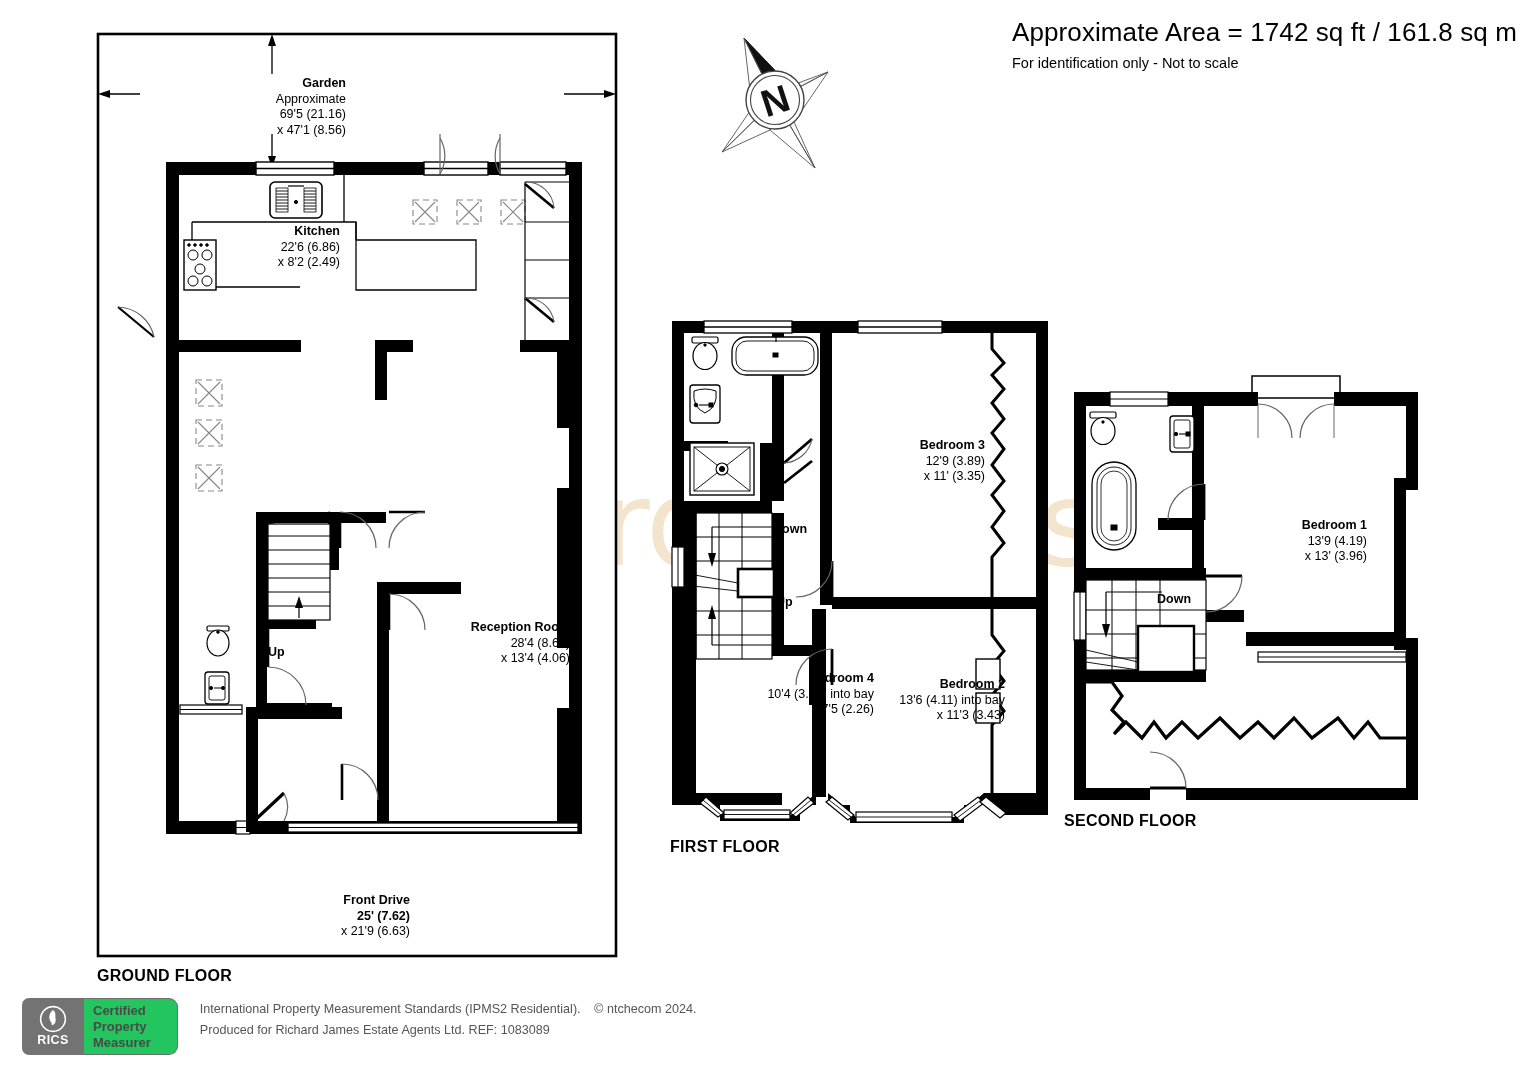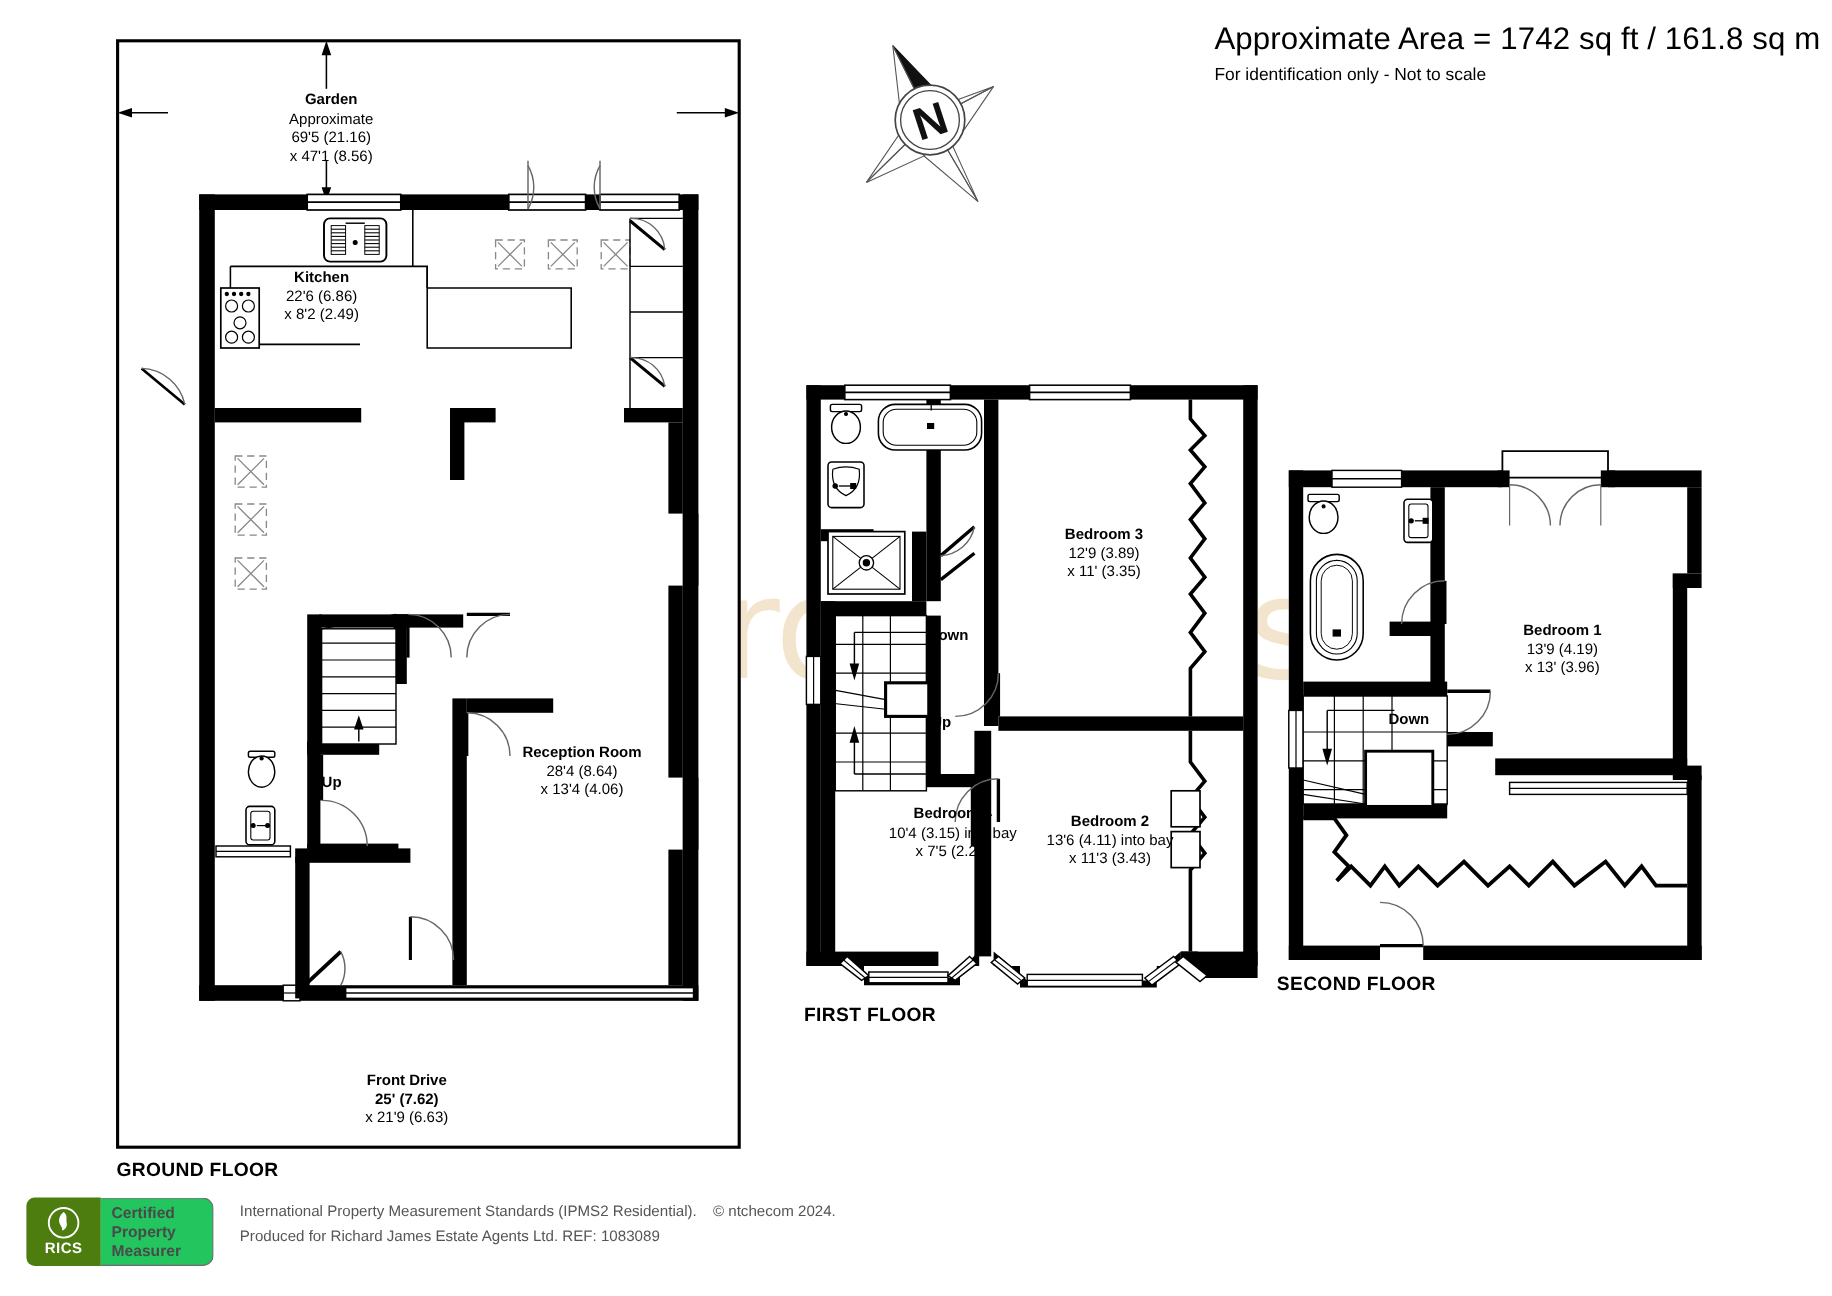--- a/index.html
+++ b/index.html
@@ -23,34 +23,34 @@
     font-size:118px;font-weight:400;letter-spacing:-2px;
     color:#f3e4cd;white-space:nowrap;z-index:1;
     font-family:"DejaVu Sans", sans-serif;
   }
 
   
   svg{display:block;overflow:visible;}
   .plan{position:absolute;z-index:3;}
 
   
-  .lbl{position:absolute;z-index:6;text-align:center;line-height:1.25;white-space:nowrap;}
+  .lbl{position:absolute;z-index:6;text-align:right;line-height:1.25;white-space:nowrap;}
   .lbl .t{font-size:12.5px;font-weight:bold;}
   .lbl .d{font-size:12.5px;font-weight:normal;}
   .lbl .db{font-size:12.5px;font-weight:bold;}
   .tiny-b{position:absolute;z-index:6;font-size:12.5px;font-weight:bold;white-space:nowrap;}
   .floorlabel{position:absolute;z-index:6;font-size:16px;font-weight:bold;letter-spacing:.3px;white-space:nowrap;}
 
   
   #compass{position:absolute;left:716px;top:30px;width:118px;height:145px;z-index:5;}
 
   
   #footer{position:absolute;left:22px;top:998px;display:flex;align-items:flex-start;z-index:6;}
   #rics-badge{display:flex;align-items:stretch;height:57px;}
-  #rics-mark{width:62px;background:#4d7c0f;display:flex;flex-direction:column;align-items:center;justify-content:center;
+  #rics-mark{width:62px;background:#737373;display:flex;flex-direction:column;align-items:center;justify-content:center;
              border-top-left-radius:7px;border-bottom-left-radius:7px;}
   #rics-lion{width:26px;height:26px;}
   #rics-word{color:#fff;font-size:12.5px;font-weight:bold;letter-spacing:.4px;margin-top:1px;}
   #rics-cert{border:1.6px solid #6e6e6e;border-left:none;border-top-right-radius:9px;border-bottom-right-radius:9px;
              padding:5px 26px 4px 9px;display:flex;flex-direction:column;justify-content:center;background:#22c55e;}
   #rics-cert div{font-size:13px;font-weight:bold;color:#4a4a4a;line-height:1.22;}
   #footer-text{margin-left:22px;padding-top:3px;}
   #footer-text p{margin:0 0 3px 0;font-size:12.6px;color:#555;line-height:1.42;white-space:nowrap;}
   .copy-mark{font-size:12.6px;}
 </style>
@@ -299,21 +299,21 @@
     </g>
   </svg>
 
   <div class="lbl" style="left:206px;top:76px;width:140px;">
     <div class="t">Garden</div>
     <div class="d">Approximate</div>
     <div class="d">69'5 (21.16)</div>
     <div class="d">x 47'1 (8.56)</div>
   </div>
 
-  <div class="lbl" style="left:208px;top:224px;width:120px;">
+  <div class="lbl" style="left:220px;top:224px;width:120px;">
     <div class="t">Kitchen</div>
     <div class="d">22'6 (6.86)</div>
     <div class="d">x 8'2 (2.49)</div>
   </div>
 
   <div class="lbl" style="left:400px;top:620px;width:170px;">
     <div class="t">Reception Room</div>
     <div class="d">28'4 (8.64)</div>
     <div class="d">x 13'4 (4.06)</div>
   </div>

